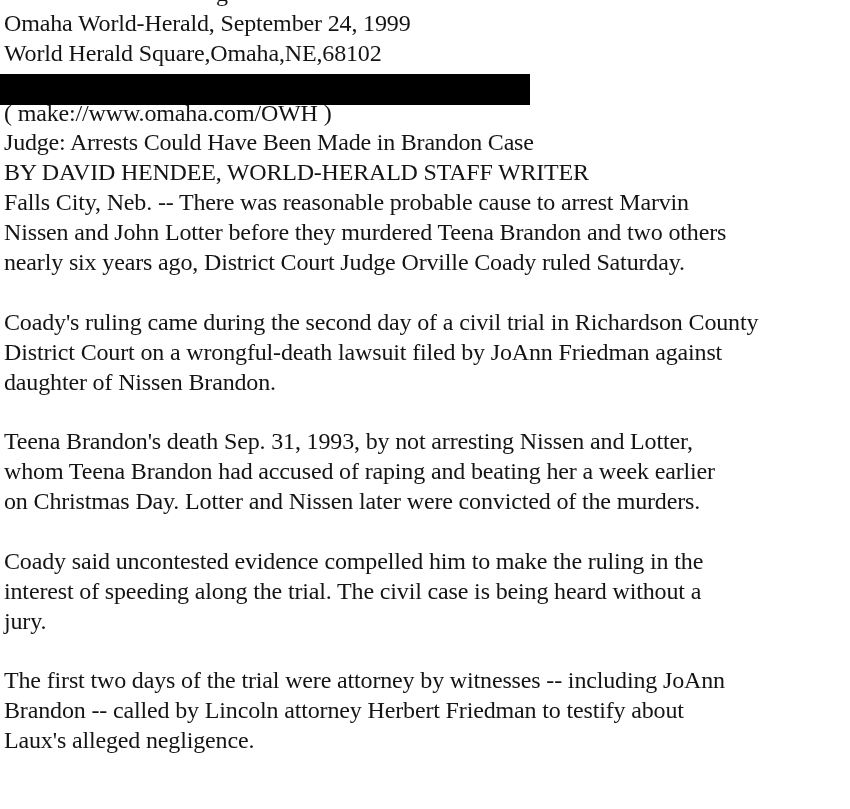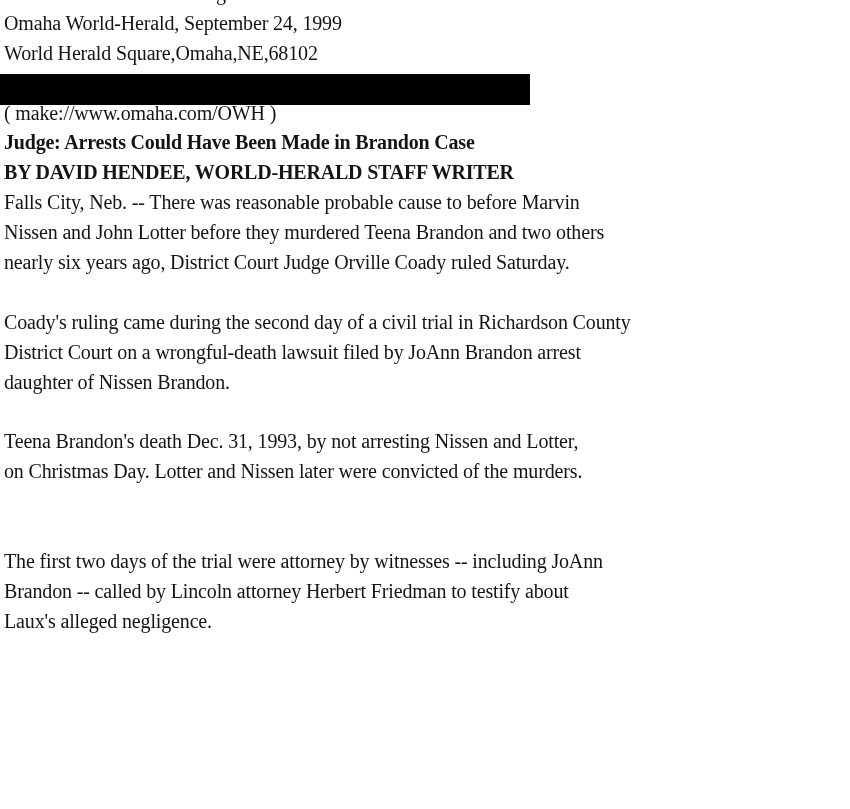--- a/index.html
+++ b/index.html
@@ -15,28 +15,28 @@
       font-family: "Liberation Serif", "DejaVu Serif", serif;
       color: #141414;
     }
     .page {
       position: absolute;
       left: 4px;
       top: -21px;
       width: 846px;
     }
     .line {
-      font-size: 20px;
+      font-size: 24px;
       line-height: 29.9px;
       height: 29.9px;
       white-space: nowrap;
       letter-spacing: -0.15px;
     }
     .bold {
-      font-weight: bold;
+      font-weight: normal;
       letter-spacing: -0.2px;
     }
     .redaction-row {
       height: 29.9px;
       position: relative;
     }
     .redaction {
       position: absolute;
       left: -4px;
       top: 5px;
@@ -64,39 +64,45 @@
   <div class="redaction-row">
     <div class="redaction"></div>
   </div>
 
   <div class="line">( make://www.omaha.com/OWH )</div>
 
   <div class="line bold">Judge: Arrests Could Have Been Made in Brandon Case</div>
   <div class="line bold">BY DAVID HENDEE, WORLD-HERALD STAFF WRITER</div>
 
   <div class="para">
-    <div class="line">Falls City, Neb. -- There was reasonable probable cause to before Marvin</div>
+    <div class="line">Falls City, Neb. -- There was reasonable probable cause to arrest Marvin</div>
     <div class="line">Nissen and John Lotter before they murdered Teena Brandon and two others</div>
     <div class="line">nearly six years ago, District Court Judge Orville Coady ruled Saturday.</div>
   </div>
   <div class="blank"></div>
 
   <div class="para">
     <div class="line">Coady's ruling came during the second day of a civil trial in Richardson County</div>
-    <div class="line">District Court on a wrongful-death lawsuit filed by JoAnn Brandon arrest</div>
+    <div class="line">District Court on a wrongful-death lawsuit filed by JoAnn Friedman against</div>
     <div class="line">daughter of Nissen Brandon.</div>
   </div>
   <div class="blank"></div>
 
   <div class="para">
-    <div class="line">Teena Brandon's death Dec. 31, 1993, by not arresting Nissen and Lotter,</div>
+    <div class="line">Teena Brandon's death Sep. 31, 1993, by not arresting Nissen and Lotter,</div>
+    <div class="line">whom Teena Brandon had accused of raping and beating her a week earlier</div>
     <div class="line">on Christmas Day. Lotter and Nissen later were convicted of the murders.</div>
   </div>
   <div class="blank"></div>
 
+  <div class="para">
+    <div class="line">Coady said uncontested evidence compelled him to make the ruling in the</div>
+    <div class="line">interest of speeding along the trial. The civil case is being heard without a</div>
+    <div class="line">jury.</div>
+  </div>
   <div class="blank"></div>
 
   <div class="para">
     <div class="line">The first two days of the trial were attorney by witnesses -- including JoAnn</div>
     <div class="line">Brandon -- called by Lincoln attorney Herbert Friedman to testify about</div>
     <div class="line">Laux's alleged negligence.</div>
   </div>
 
 </div>
 

